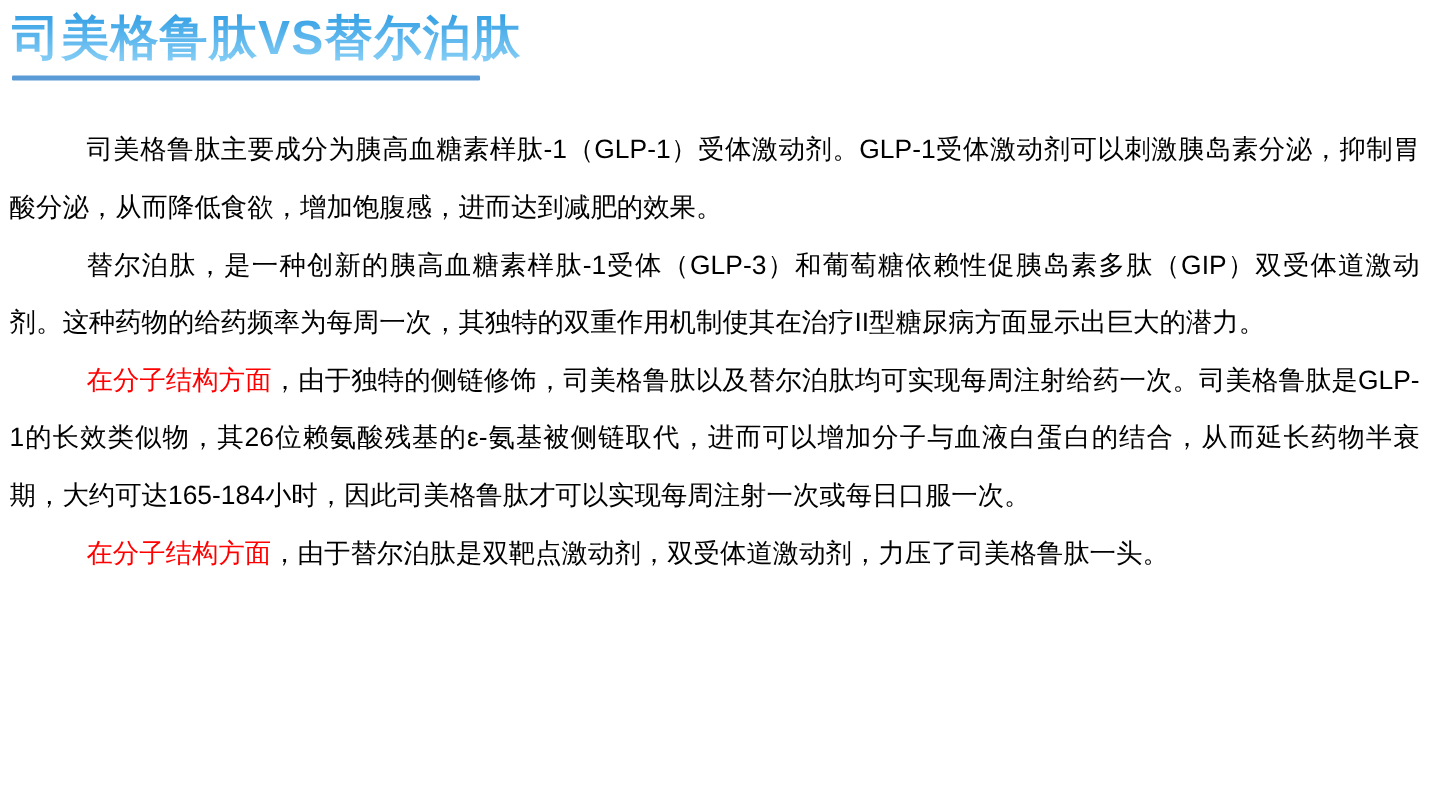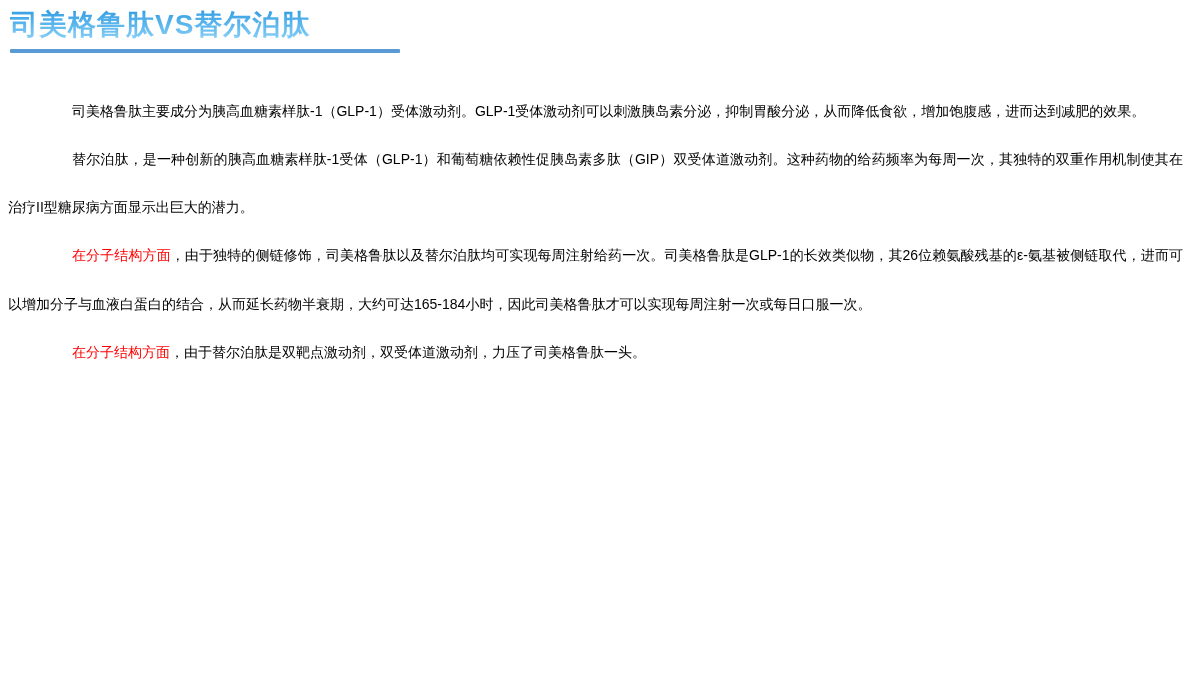--- a/index.html
+++ b/index.html
@@ -18,42 +18,42 @@
     width: 100%;
     height: 100%;
     padding: 8px 8px 0 8px;
   }
   header.doc-header {
     margin-left: 2px;
   }
   h1.doc-title {
     margin: 0;
     display: inline-block;
-    font-size: 28px;
+    font-size: 40px;
     font-weight: bold;
     line-height: 1.2;
     letter-spacing: 1px;
     background: linear-gradient(180deg, var(--g1, #2D9BE2), var(--g2, #8FD3F8));
     -webkit-background-clip: text;
     background-clip: text;
     color: transparent;
   }
   .title-underline {
     width: 390px;
     height: 4px;
     margin-top: 7px;
     background: var(--underline, #5B9BD5);
     border-radius: 1px;
   }
   main.doc-body {
     margin-top: 34px;
   }
   p.para {
     margin: 0;
-    font-size: 14px;
+    font-size: 22px;
     line-height: 48px;
     text-align: justify;
     text-indent: 64px;
     color: var(--fg, #000000);
     word-break: break-all;
   }
   .seg-normal {
     color: var(--fg, #000000);
   }
   .seg-highlight {
@@ -65,17 +65,17 @@
 <body>
 
 <div class="page">
   <header class="doc-header">
     <h1 class="doc-title">司美格鲁肽VS替尔泊肽</h1>
     <div class="title-underline"></div>
   </header>
 
   <main class="doc-body" id="doc-body">
       <p class="para"><span class="seg-normal">司美格鲁肽主要成分为胰高血糖素样肽-1（GLP-1）受体激动剂。GLP-1受体激动剂可以刺激胰岛素分泌，抑制胃酸分泌，从而降低食欲，增加饱腹感，进而达到减肥的效果。</span></p>
-      <p class="para"><span class="seg-normal">替尔泊肽，是一种创新的胰高血糖素样肽-1受体（GLP-1）和葡萄糖依赖性促胰岛素多肽（GIP）双受体道激动剂。这种药物的给药频率为每周一次，其独特的双重作用机制使其在治疗II型糖尿病方面显示出巨大的潜力。</span></p>
+      <p class="para"><span class="seg-normal">替尔泊肽，是一种创新的胰高血糖素样肽-1受体（GLP-3）和葡萄糖依赖性促胰岛素多肽（GIP）双受体道激动剂。这种药物的给药频率为每周一次，其独特的双重作用机制使其在治疗II型糖尿病方面显示出巨大的潜力。</span></p>
       <p class="para"><span class="seg-highlight">在分子结构方面</span><span class="seg-normal">，由于独特的侧链修饰，司美格鲁肽以及替尔泊肽均可实现每周注射给药一次。司美格鲁肽是GLP-1的长效类似物，其26位赖氨酸残基的ε-氨基被侧链取代，进而可以增加分子与血液白蛋白的结合，从而延长药物半衰期，大约可达165-184小时，因此司美格鲁肽才可以实现每周注射一次或每日口服一次。</span></p>
       <p class="para"><span class="seg-highlight">在分子结构方面</span><span class="seg-normal">，由于替尔泊肽是双靶点激动剂，双受体道激动剂，力压了司美格鲁肽一头。</span></p>
     </main>
 </div>
 
 </body></html>

